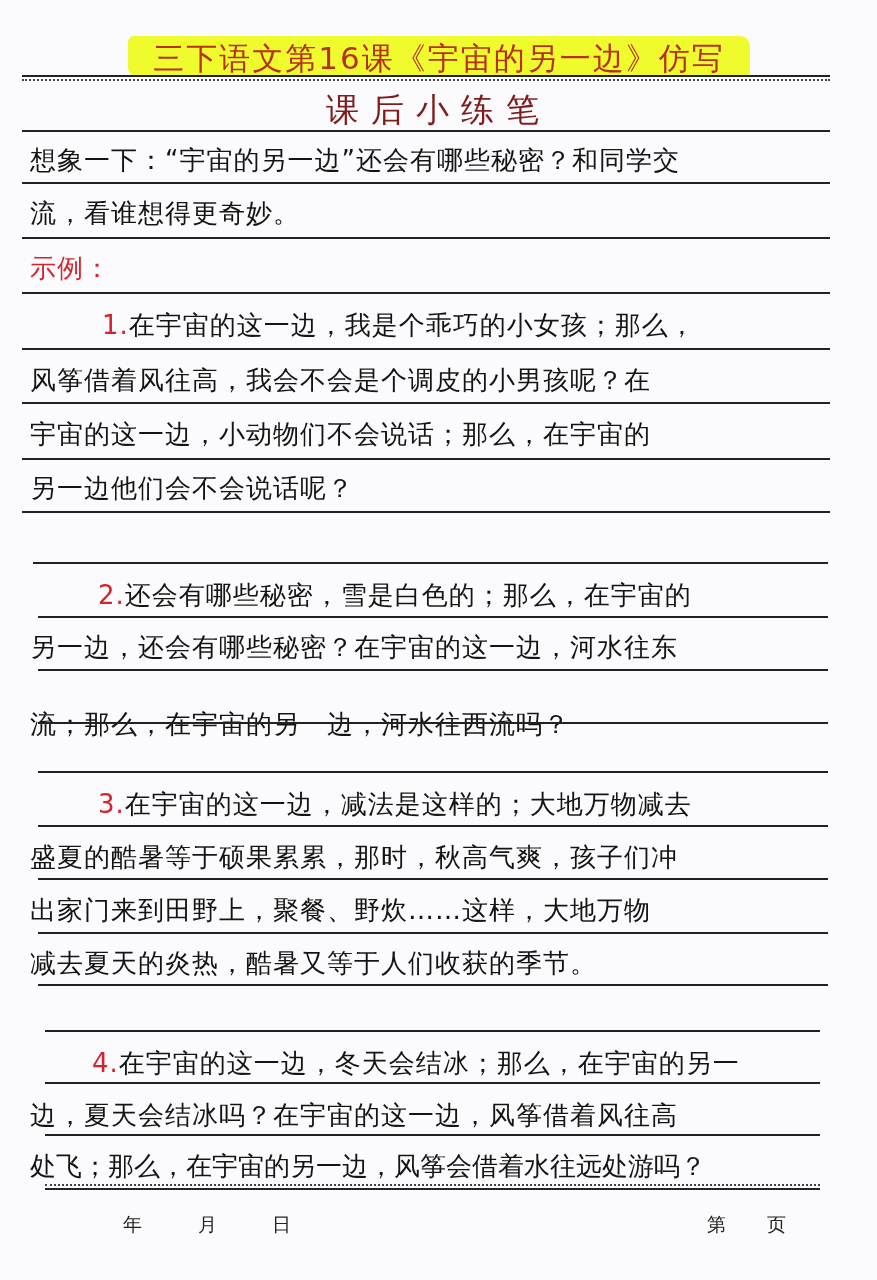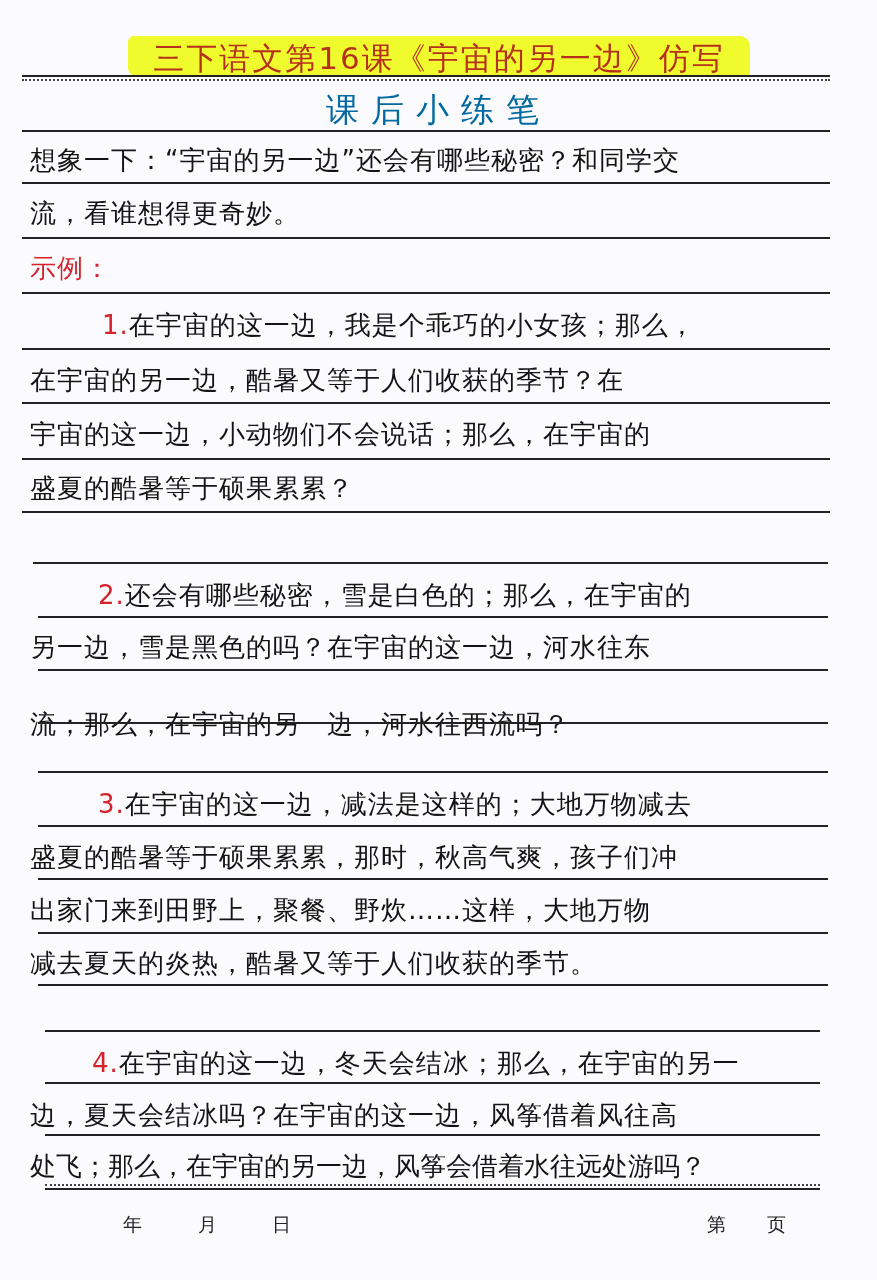--- a/index.html
+++ b/index.html
@@ -6,21 +6,21 @@
   body { width:877px; height:1280px; background:#fbfbfd; position:relative; overflow:hidden;
          font-family:"DejaVu Sans", sans-serif; color:#141414; }
   .page { position:absolute; left:0; top:0; width:779px; height:1280px; }
   .title-wrap { position:absolute; left:128px; top:36px; width:622px; height:40px;
                 background:#f0fb2e; border-radius:6px 10px 4px 8px; }
   .title { position:absolute; left:0; top:2px; width:100%; text-align:center;
            font-size:31px; color:#b5311c; letter-spacing:2px; white-space:nowrap; }
   .hline { position:absolute; height:2px; background:#222; }
   .dotted { position:absolute; height:0; border-top:2px dotted #444; }
   .subtitle { position:absolute; left:0; width:877px; top:88px; text-align:center;
-              font-size:33px; color:#0369a1; letter-spacing:12px; }
+              font-size:33px; color:#7f1d1d; letter-spacing:12px; }
   .row { position:absolute; left:30px; width:800px; font-size:26px; white-space:nowrap;
          line-height:40px; letter-spacing:1px; }
   .red { color:#d4232c; }
   .num { color:#d4232c; }
   .footer { position:absolute; top:1212px; font-size:19px; color:#222; }
 </style>
 </head>
 <body>
 
 <div class="page">
@@ -41,34 +41,34 @@
   <div class="row" style="top:193px;">流，看谁想得更奇妙。</div>
   <div class="hline" style="left:22px; width:808px; top:237px;"></div>
 
   <div class="row red" style="top:248px;">示例：</div>
   <div class="hline" style="left:22px; width:808px; top:292px;"></div>
 
   <div class="row" style="top:305px; left:30px;">
     <span style="display:inline-block;width:72px;"></span><span class="num">1.</span><span>在宇宙的这一边，我是个乖巧的小女孩；那么，</span>
   </div>
   <div class="hline" style="left:22px; width:808px; top:348px;"></div>
-  <div class="row" style="top:360px;">在宇宙的另一边，酷暑又等于人们收获的季节？在</div>
+  <div class="row" style="top:360px;">风筝借着风往高，我会不会是个调皮的小男孩呢？在</div>
   <div class="hline" style="left:22px; width:808px; top:402px;"></div>
   <div class="row" style="top:414px;">宇宙的这一边，小动物们不会说话；那么，在宇宙的</div>
   <div class="hline" style="left:22px; width:808px; top:458px;"></div>
-  <div class="row" style="top:468px;">盛夏的酷暑等于硕果累累？</div>
+  <div class="row" style="top:468px;">另一边他们会不会说话呢？</div>
   <div class="hline" style="left:22px; width:808px; top:511px;"></div>
 
   <div class="hline" style="left:33px; width:795px; top:562px;"></div>
 
   <div class="row" style="top:575px;">
     <span style="display:inline-block;width:68px;"></span><span class="num">2.</span><span>还会有哪些秘密，雪是白色的；那么，在宇宙的</span>
   </div>
   <div class="hline" style="left:38px; width:790px; top:616px;"></div>
-  <div class="row" style="top:627px;">另一边，雪是黑色的吗？在宇宙的这一边，河水往东</div>
+  <div class="row" style="top:627px;">另一边，还会有哪些秘密？在宇宙的这一边，河水往东</div>
   <div class="hline" style="left:38px; width:790px; top:669px;"></div>
   <div class="row" style="top:680px;margin-top:24px;">流；那么，在宇宙的另一边，河水往西流吗？</div>
   <div class="hline" style="left:38px; width:790px; top:722px;"></div>
 
   <div class="hline" style="left:38px; width:790px; top:771px;"></div>
 
   <div class="row" style="top:784px;">
     <span style="display:inline-block;width:68px;"></span><span class="num">3.</span><span>在宇宙的这一边，减法是这样的；大地万物减去</span>
   </div>
   <div class="hline" style="left:38px; width:790px; top:825px;"></div>

